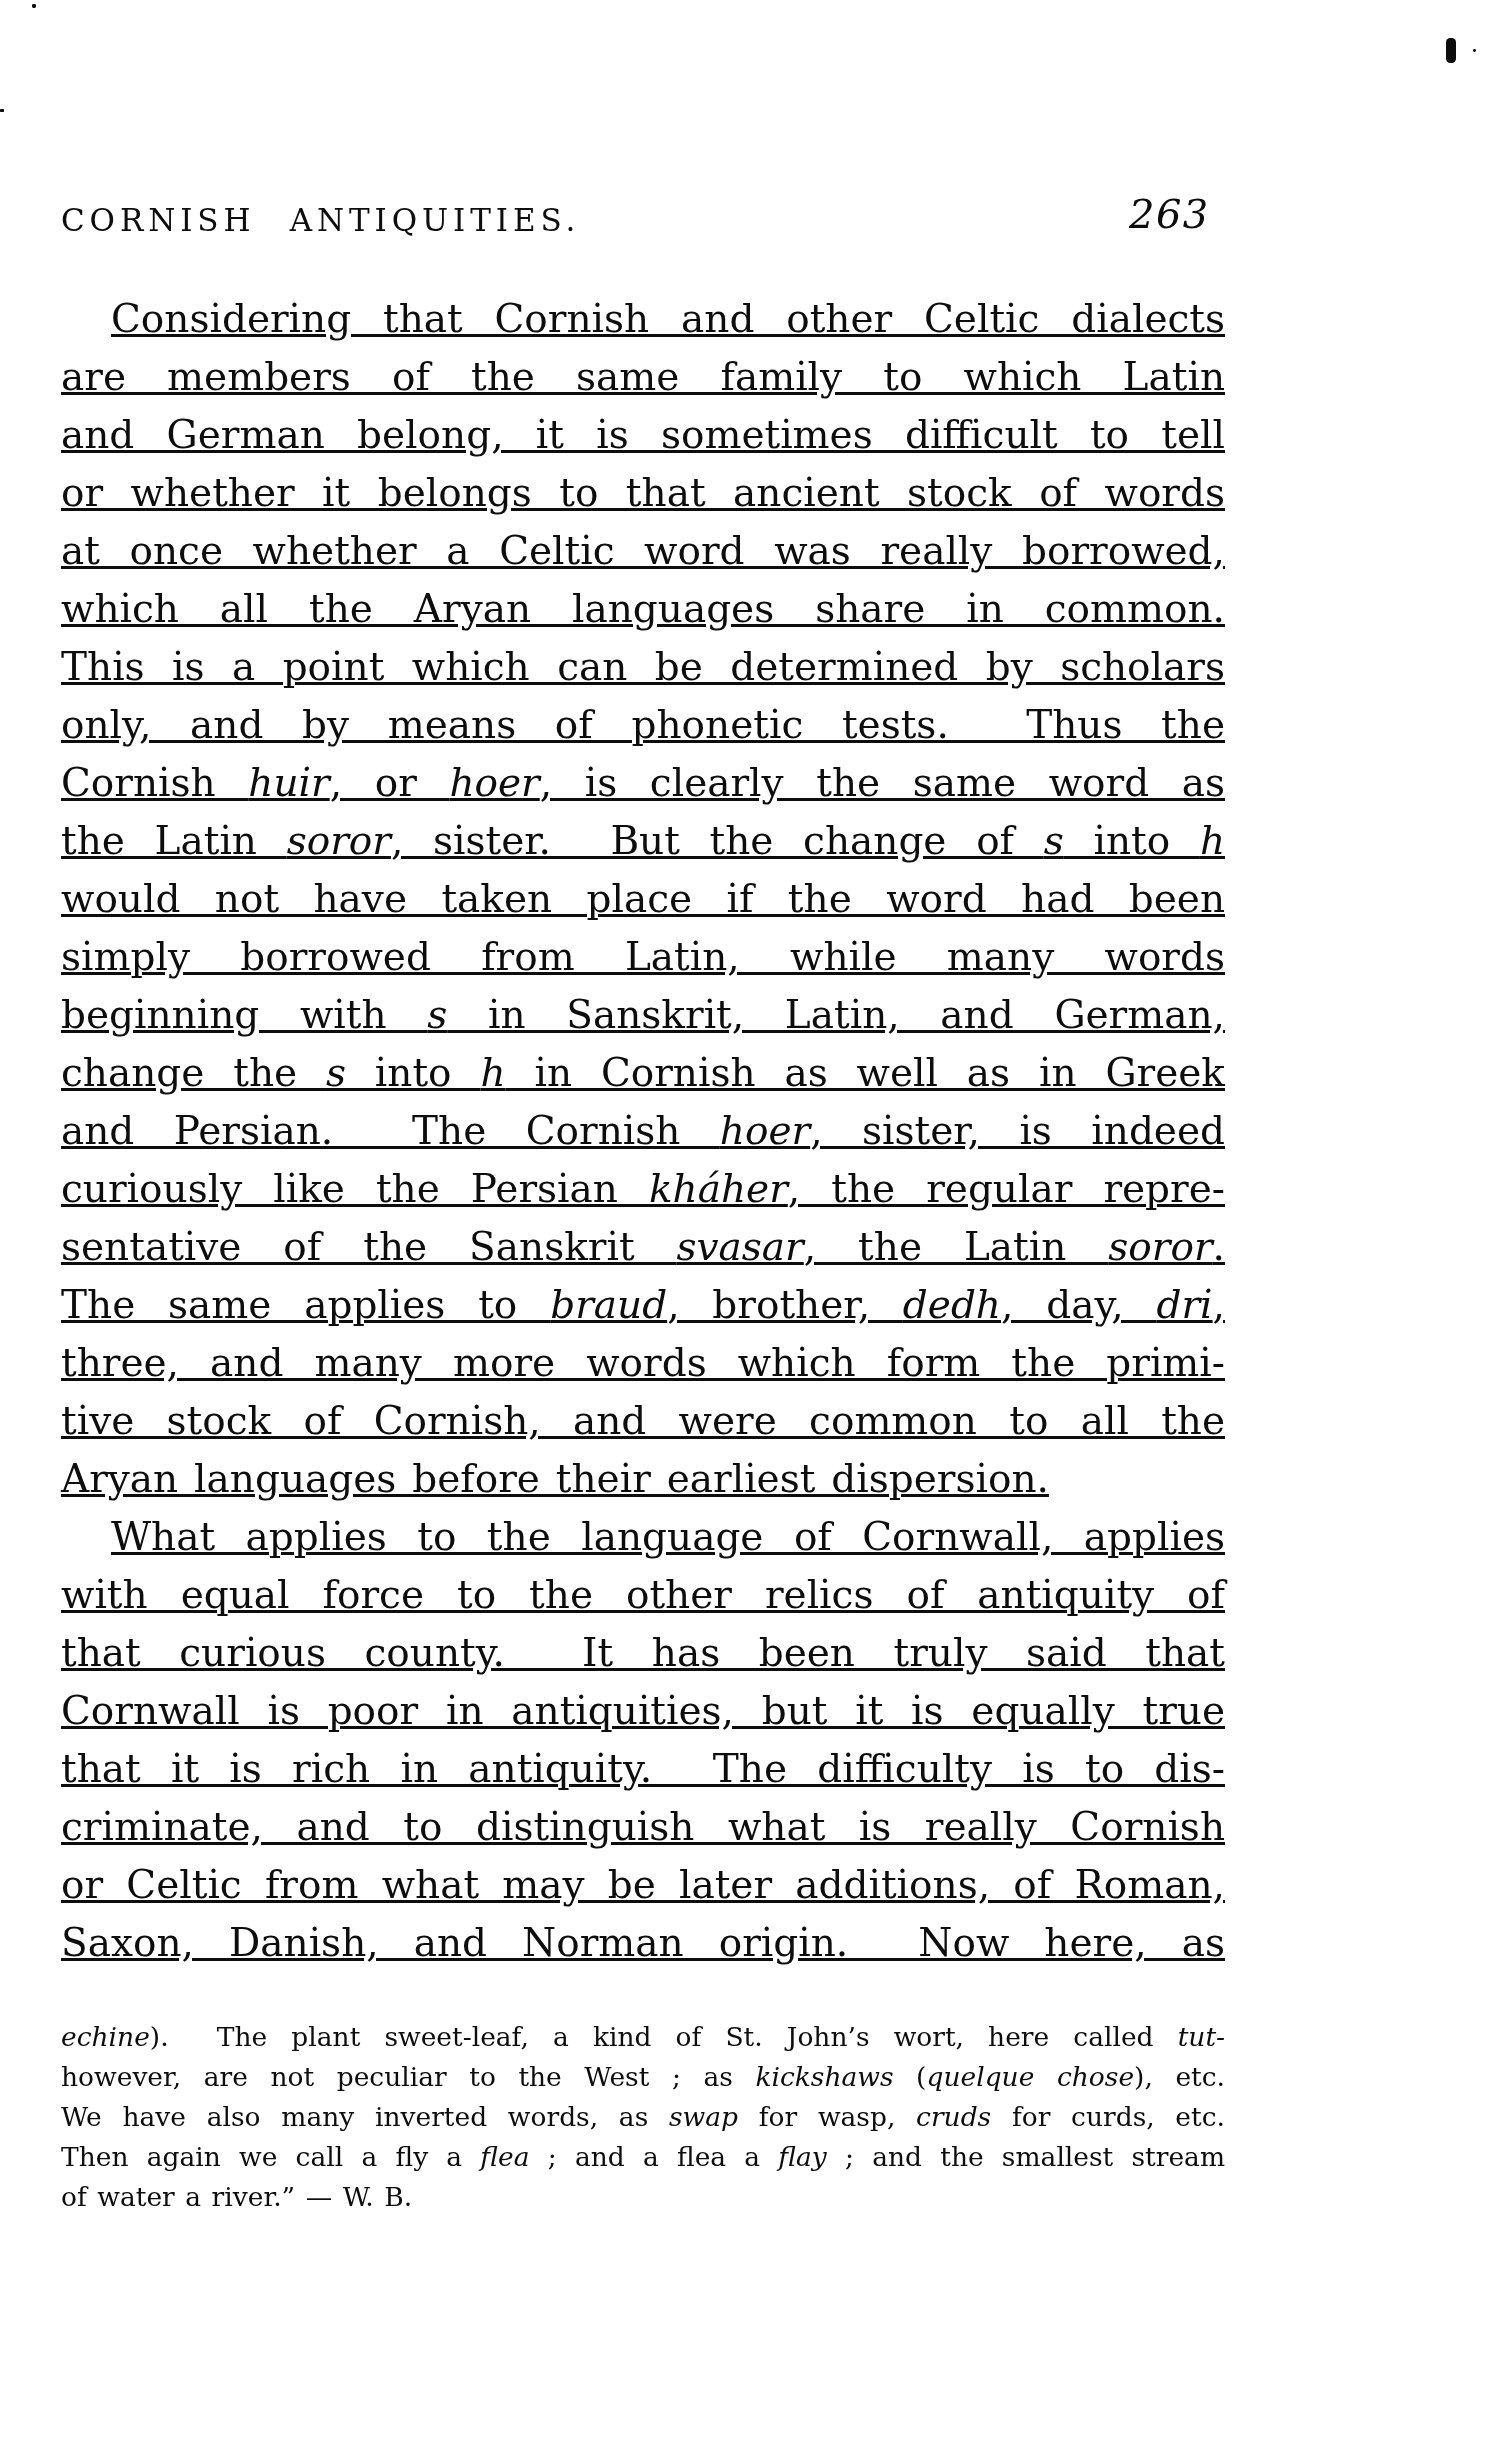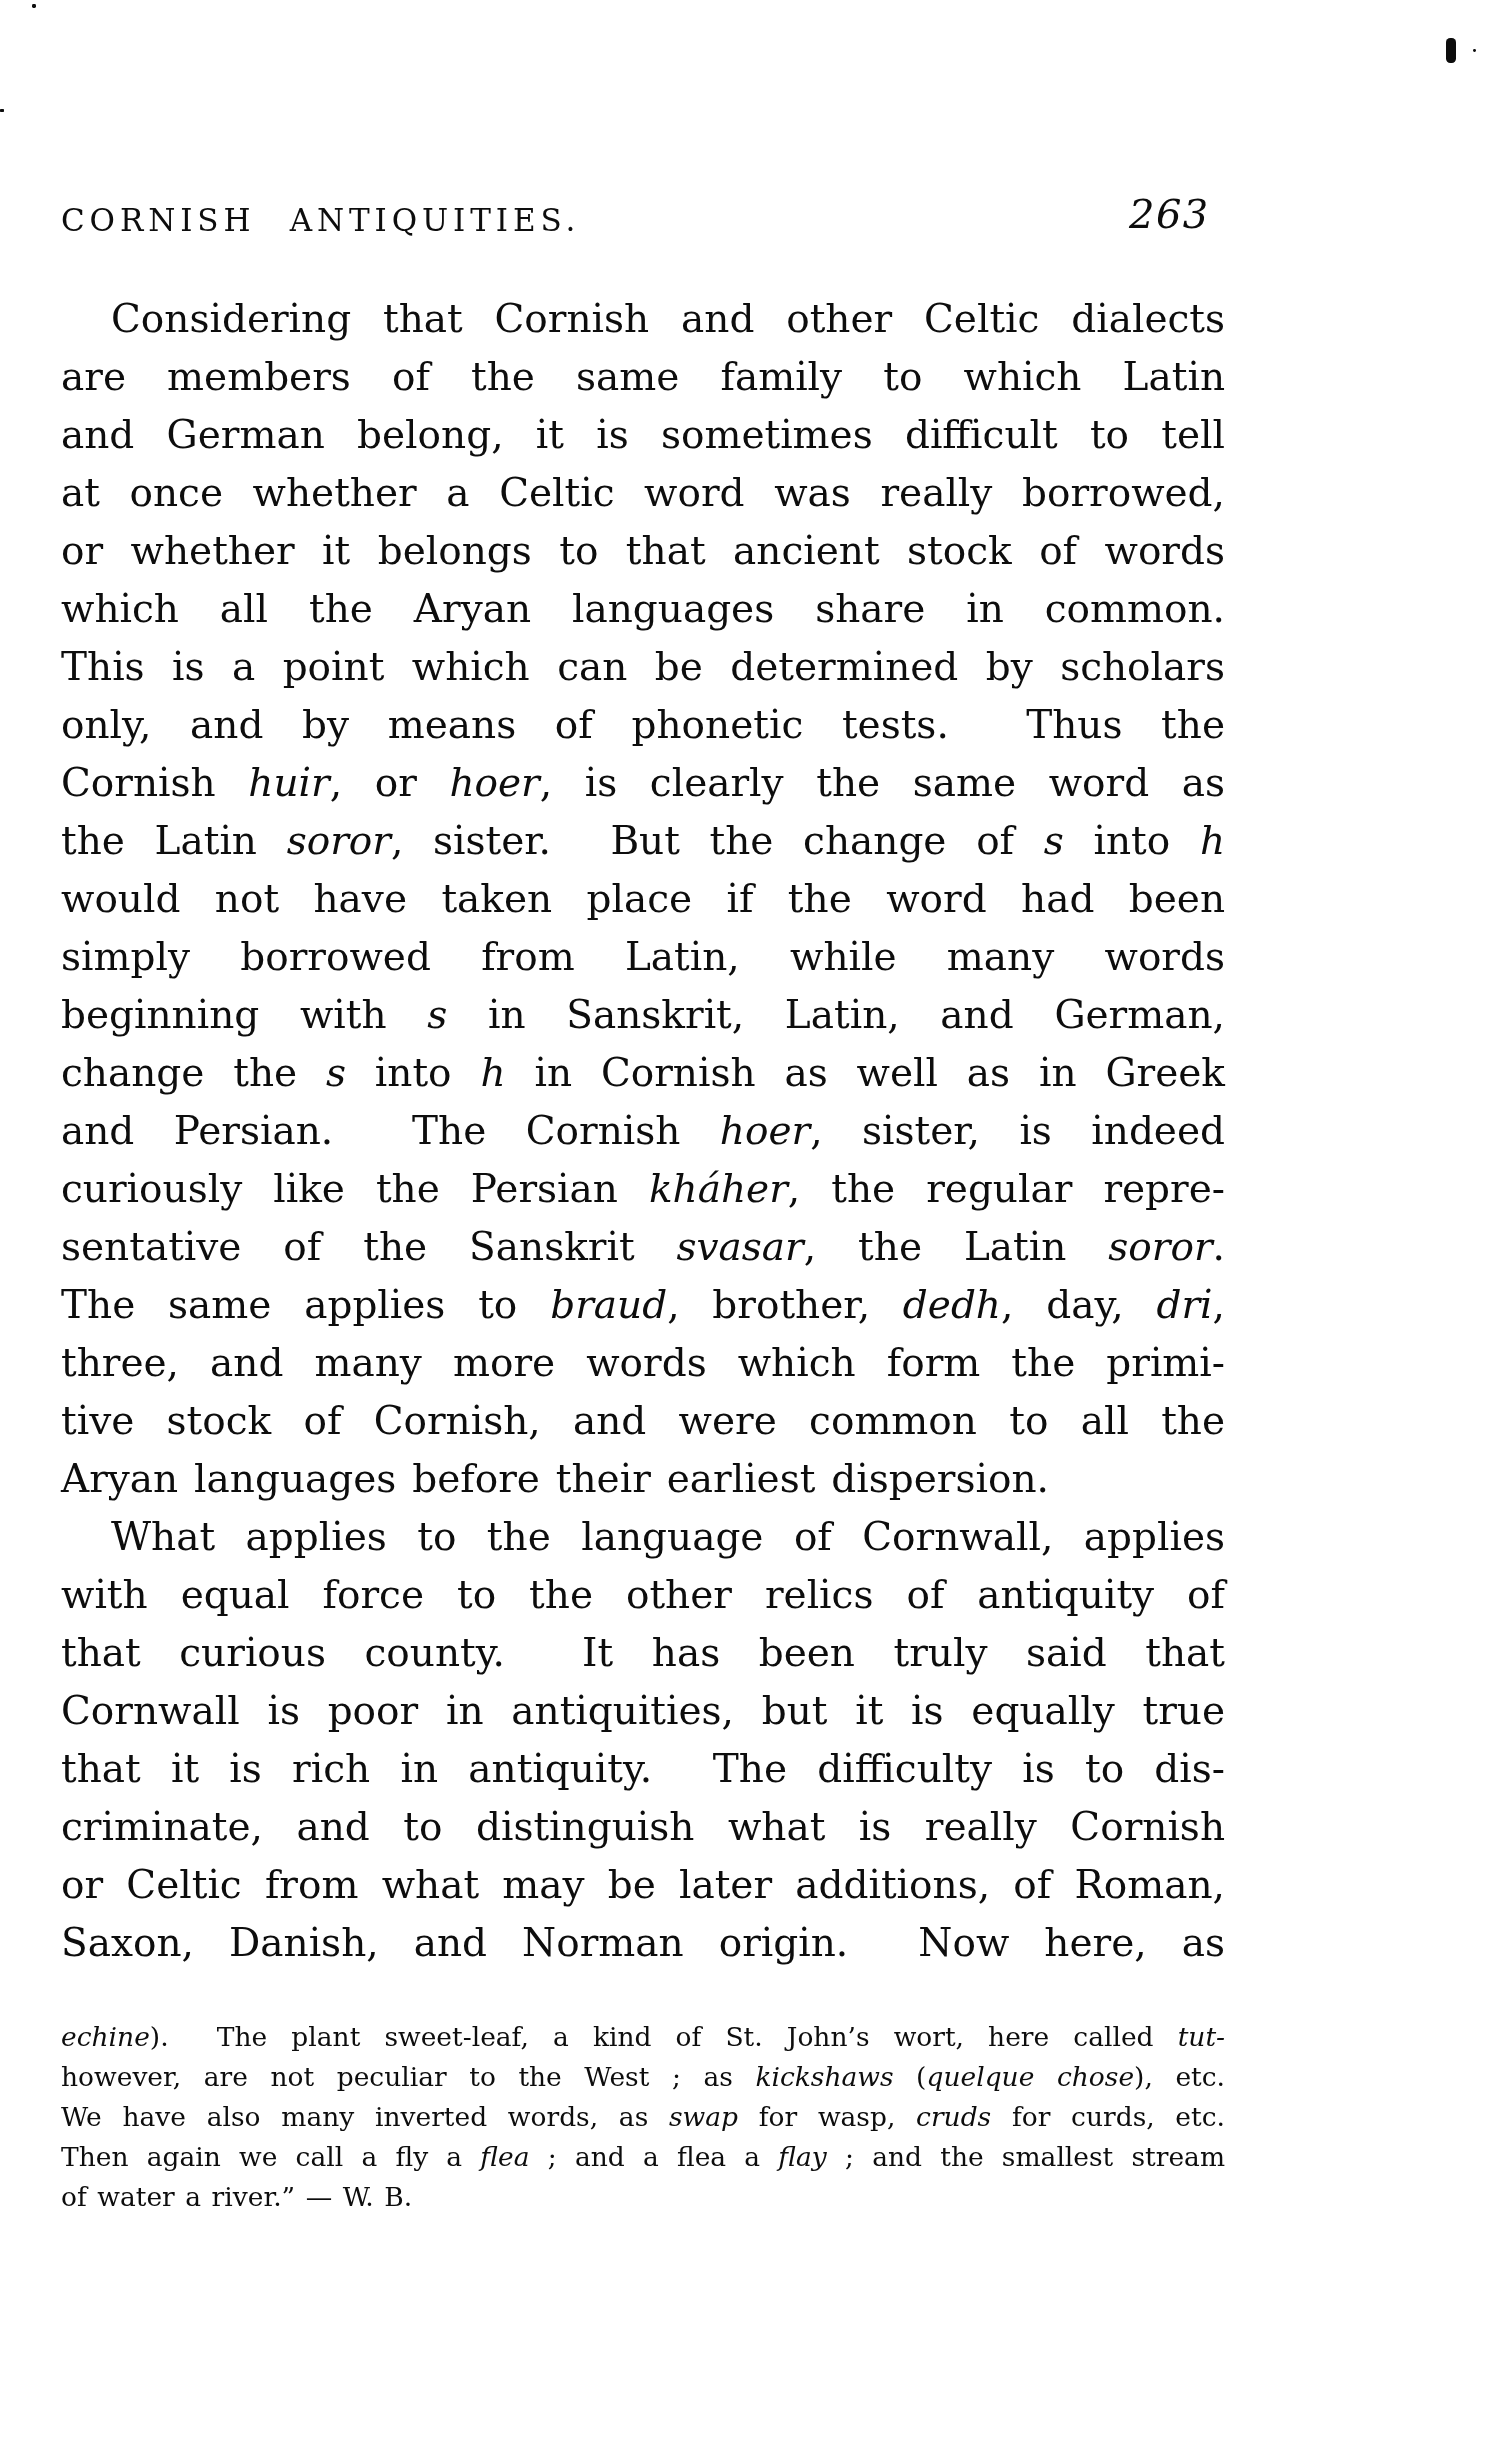--- a/index.html
+++ b/index.html
@@ -48,20 +48,21 @@
     top: 290px;
     width: 1164px;
   }
   .body-text .line {
     height: 58px;
     line-height: 58px;
     font-size: 39px;
     white-space: pre-wrap;
     text-align: justify;
     word-spacing: 3.5px;
+    text-decoration: underline;
   }
   .line.just { text-align-last: justify; }
   .line.indent { text-indent: 50px; }
   .it { font-style: italic; }
   
   .footnote {
     position: absolute;
     left: 61px;
     top: 2017px;
     width: 1164px;
@@ -88,22 +89,22 @@
   <div class="running-header">
     <div class="header-title">CORNISH ANTIQUITIES.</div>
     <div class="page-number">263</div>
   </div>
 
   <div class="body-text">
       <div class="para">
         <div class="line just indent"><span>Considering that Cornish and other Celtic dialects</span></div>
         <div class="line just"><span>are members of the same family to which Latin</span></div>
         <div class="line just"><span>and German belong, it is sometimes difficult to tell</span></div>
+        <div class="line just"><span>or whether it belongs to that ancient stock of words</span></div>
         <div class="line just"><span>at once whether a Celtic word was really borrowed,</span></div>
-        <div class="line just"><span>or whether it belongs to that ancient stock of words</span></div>
         <div class="line just"><span>which all the Aryan languages share in common.</span></div>
         <div class="line just"><span>This is a point which can be determined by scholars</span></div>
         <div class="line just"><span>only, and by means of phonetic tests.  Thus the</span></div>
         <div class="line just"><span>Cornish </span><span class="it">huir</span><span>, or </span><span class="it">hoer</span><span>, is clearly the same word as</span></div>
         <div class="line just"><span>the Latin </span><span class="it">soror</span><span>, sister.  But the change of </span><span class="it">s</span><span> into </span><span class="it">h</span></div>
         <div class="line just"><span>would not have taken place if the word had been</span></div>
         <div class="line just"><span>simply borrowed from Latin, while many words</span></div>
         <div class="line just"><span>beginning with </span><span class="it">s</span><span> in Sanskrit, Latin, and German,</span></div>
         <div class="line just"><span>change the </span><span class="it">s</span><span> into </span><span class="it">h</span><span> in Cornish as well as in Greek</span></div>
         <div class="line just"><span>and Persian.  The Cornish </span><span class="it">hoer</span><span>, sister, is indeed</span></div>

